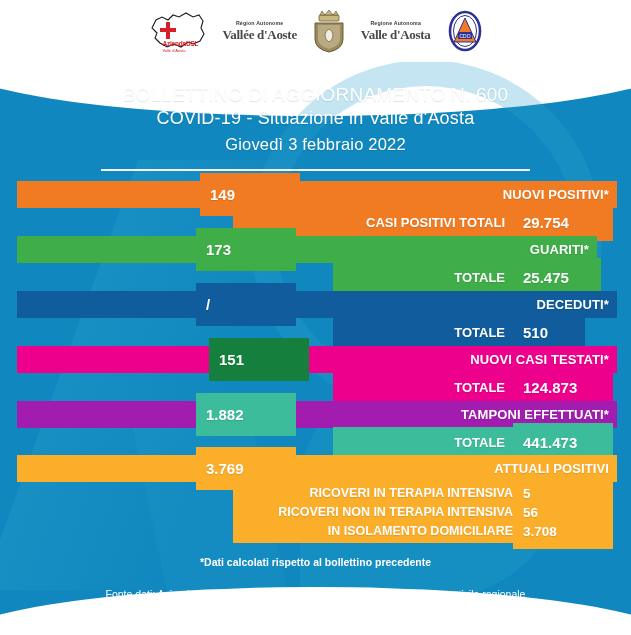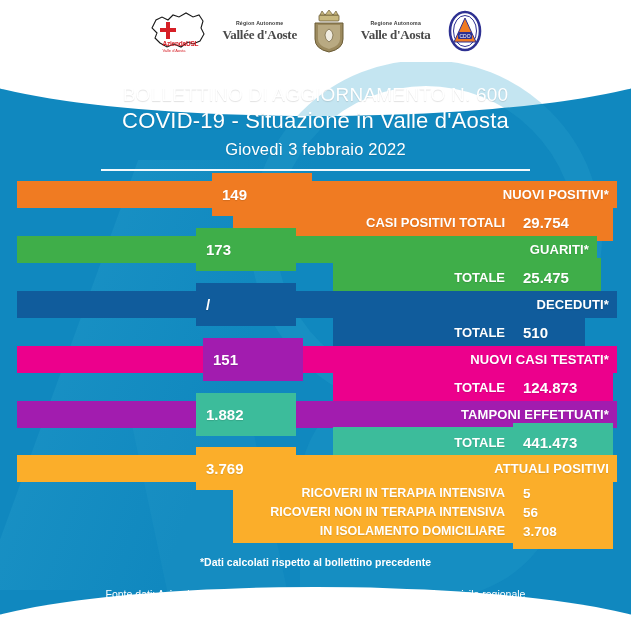--- a/index.html
+++ b/index.html
@@ -75,21 +75,21 @@
        background:#2BA2CE;opacity:.22;}
   .wm4{left:150px;top:380px;width:120px;height:180px;transform:skewX(12deg);
        background:#2BA2CE;opacity:.2;}
 
   
   .titles{position:absolute;left:0;top:84px;width:631px;text-align:center;z-index:4;}
   .t-line{
     color:#ffffff;font-weight:normal;letter-spacing:.2px;text-shadow:0 1px 1px rgba(0,0,0,.12);
   }
   .t1{font-size:19px;}
-  .t2{font-size:22px;margin-top:2px;}
+  .t2{font-size:18px;margin-top:2px;}
   .t3{font-size:16.5px;margin-top:6px;}
   .rule{
     position:absolute;left:101px;top:169px;width:429px;height:2px;
     background:#ffffff;opacity:.95;z-index:4;
   }
 
   
   .metrics{position:absolute;left:0;top:0;width:631px;height:635px;z-index:3;}
   .metric{position:absolute;left:0;width:631px;}
 
@@ -218,21 +218,21 @@
     <div class="t-line t3">Giovedì 3 febbraio 2022</div>
   </div>
   <div class="rule"></div>
 
   <div class="metrics">
 
     <div class="metric" style="top:181px;height:56px;">
       <div class="bar" style="width:600px;background:#F07B22;">
         <span class="bar-label">NUOVI POSITIVI*</span>
       </div>
-      <div class="valbox" style="left:212px;background:#F07B22;">
+      <div class="valbox" style="left:200px;background:#F07B22;">
         <span class="v">149</span>
       </div>
       <div class="totalrow" style="left:233px;top:26px;width:280px;background:#F07B22;">
         <span class="total-label">CASI POSITIVI TOTALI</span>
       </div>
       <div class="totalbox" style="left:513px;top:22px;width:100px;background:#F07B22;">
         <span class="v">29.754</span>
       </div>
     </div>
 
@@ -263,21 +263,21 @@
       </div>
       <div class="totalbox" style="left:513px;top:22px;width:72px;background:#105C9C;">
         <span class="v">510</span>
       </div>
     </div>
 
     <div class="metric" style="top:346px;height:56px;">
       <div class="bar" style="width:600px;background:#EC008C;">
         <span class="bar-label">NUOVI CASI TESTATI*</span>
       </div>
-      <div class="valbox" style="left:203px;background:#a21caf;">
+      <div class="valbox" style="left:209px;background:#15803d;">
         <span class="v">151</span>
       </div>
       <div class="totalrow" style="left:333px;top:26px;width:180px;background:#EC008C;">
         <span class="total-label">TOTALE</span>
       </div>
       <div class="totalbox" style="left:513px;top:22px;width:100px;background:#EC008C;">
         <span class="v">124.873</span>
       </div>
     </div>
 
@@ -298,21 +298,21 @@
 
     <div class="metric" style="top:455px;height:90px;">
       <div class="bar" style="width:600px;background:#FBAE2A;">
         <span class="bar-label">ATTUALI POSITIVI</span>
       </div>
       <div class="valbox" style="left:196px;background:#FBAE2A;">
         <span class="v">3.769</span>
       </div>
 
       <div class="breakdown">
-        <div class="bd-left" style="background:#FBAE2A;">
+        <div class="bd-left" style="background:#FBAE2A;padding-left:8px;">
           <div class="bd-name">RICOVERI IN TERAPIA INTENSIVA</div>
           <div class="bd-name">RICOVERI NON IN TERAPIA INTENSIVA</div>
           <div class="bd-name">IN ISOLAMENTO DOMICILIARE</div>
         </div>
         <div class="bd-right" style="background:#FBAE2A;">
           <div class="bd-val">5</div>
           <div class="bd-val">56</div>
           <div class="bd-val">3.708</div>
         </div>
       </div>

